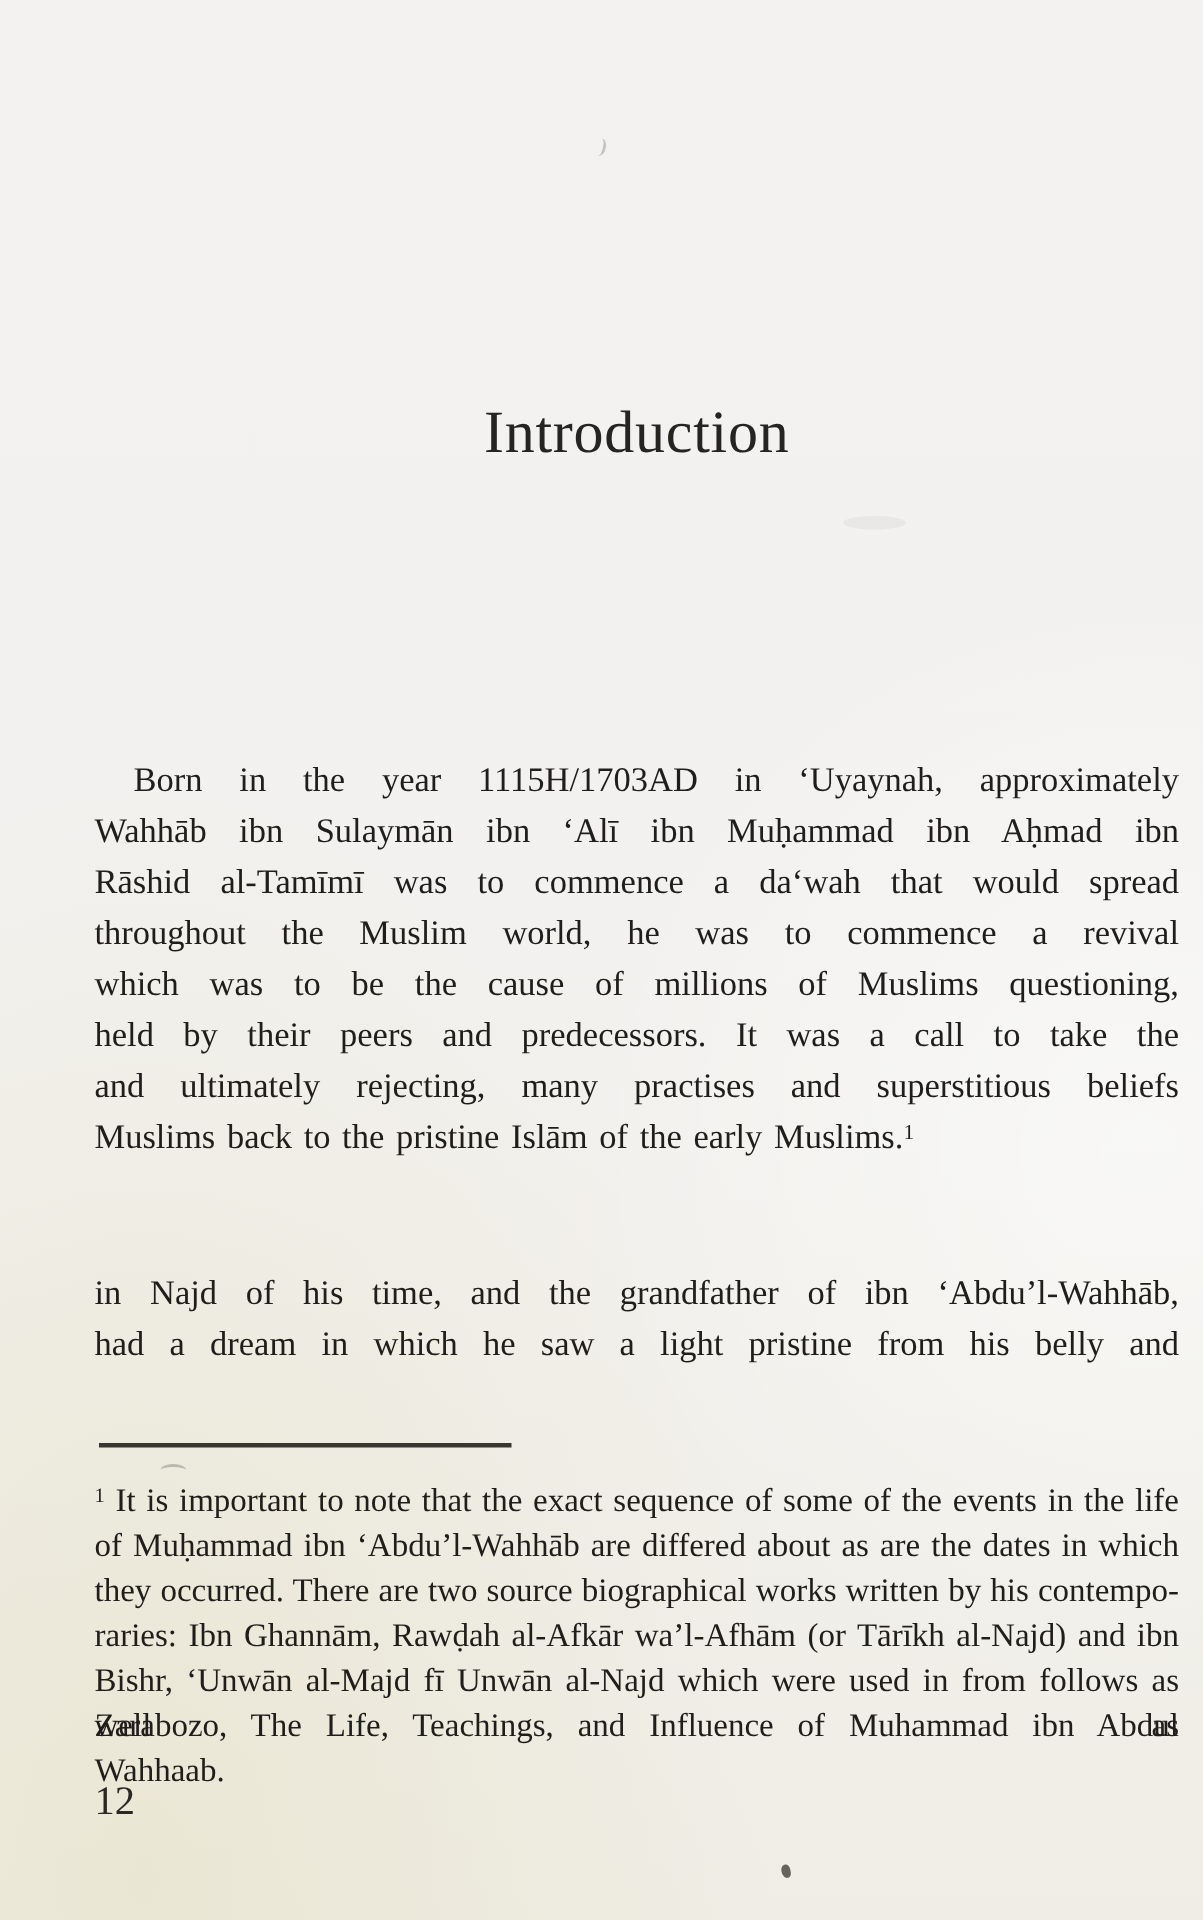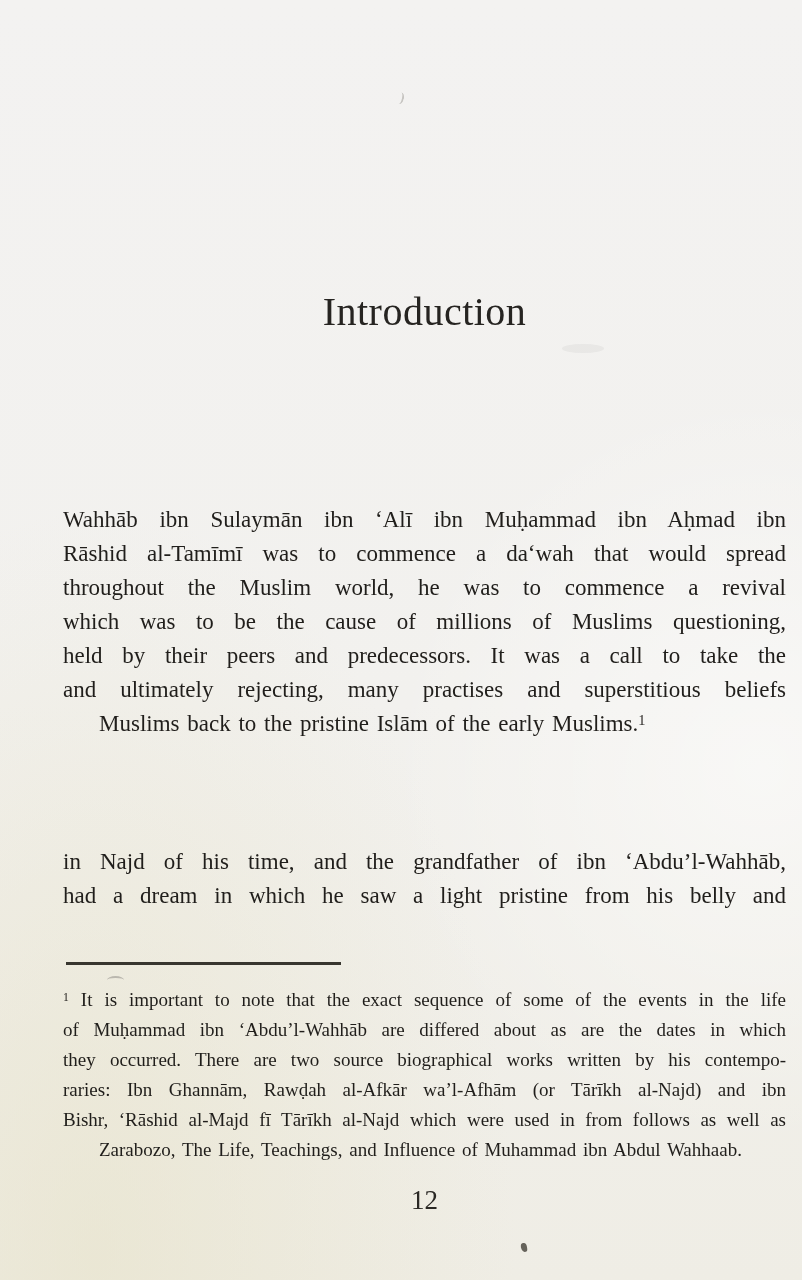--- a/index.html
+++ b/index.html
@@ -13,21 +13,21 @@
     width: 802px; height: 1280px;
     overflow: hidden;
     color: #201e1b;
     background:
       radial-gradient(ellipse at 12% 98%, rgba(230,225,198,0.55), rgba(230,225,198,0) 42%),
       radial-gradient(ellipse at 95% 60%, rgba(255,255,255,0.5), rgba(255,255,255,0) 35%),
       linear-gradient(180deg, #f3f2f1 0%, #f2f1ee 55%, #efede5 100%);
   }
   .title {
     position: absolute;
-    top: 288px; left: 63px; width: 723px;
+    top: 264px; left: 63px; width: 723px;
     margin: 0;
     font-size: 40px; font-weight: normal;
     letter-spacing: 0.5px;
     line-height: 48px;
     text-align: center;
     color: #262421;
   }
   .body-text {
     position: absolute;
     left: 63px; width: 723px;
@@ -46,33 +46,33 @@
     top: 962px; left: 66px;
     width: 275px; height: 3px;
     background: #38362f;
   }
   .footnote-text {
     position: absolute;
     top: 985px; left: 63px; width: 723px;
   }
   .footnote-text .tline {
     height: 30px; line-height: 30px;
-    font-size: 19px;
+    font-size: 22px;
     text-align: justify;
     text-align-last: justify;
   }
   .tline.indent { text-indent: 26px; }
-  .tline.lastline { text-align-last: left; word-spacing: 2px; margin-left: 36px; }
+  .tline.lastline { text-align-last: left; word-spacing: 2px; }
   .it { }
   .sup { font-size: 62%; position: relative; top: -0.45em; }
   .page-number {
     position: absolute;
     top: 1185px; left: 63px; width: 723px;
     font-size: 27px;
-    text-align: center;
+    text-align: left;
     color: #2a2824;
   }
   
   .artifact { position: absolute; pointer-events: none; }
   .artifact-speck-top {
     top: 92px; left: 396px; width: 6px; height: 12px;
     border-right: 2px solid #b3b1ad;
     border-radius: 50%;
     transform: rotate(12deg);
     opacity: 0.7;
@@ -97,20 +97,21 @@
   }
 </style>
 </head>
 <body>
 
 <div class="page">
 
   <h1 class="title">Introduction</h1>
 
   <div class="body-text para1">
+      <div class="tline indent"><span>Born in the year 1115H/1703AD in ‘Uyaynah, approximately</span></div>
       <div class="tline"><span>Wahhāb ibn Sulaymān ibn ‘Alī ibn Muḥammad ibn Aḥmad ibn</span></div>
       <div class="tline"><span>Rāshid al-Tamīmī was to commence a </span><span class="it">da‘wah</span><span> that would spread</span></div>
       <div class="tline"><span>throughout the Muslim world, he was to commence a revival</span></div>
       <div class="tline"><span>which was to be the cause of millions of Muslims questioning,</span></div>
       <div class="tline"><span>held by their peers and predecessors. It was a call to take the</span></div>
       <div class="tline"><span>and ultimately rejecting, many practises and superstitious beliefs</span></div>
       <div class="tline lastline"><span>Muslims back to the pristine Islām of the early Muslims.</span><span class="sup">1</span></div>
     </div>
 
   <div class="body-text para2">
@@ -118,21 +119,21 @@
       <div class="tline"><span>had a dream in which he saw a light pristine from his belly and</span></div>
     </div>
 
   <div class="footnote-rule"></div>
 
   <div class="footnote-text">
       <div class="tline"><span class="sup">1</span><span> It is important to note that the exact sequence of some of the events in the life</span></div>
       <div class="tline"><span>of Muḥammad ibn ‘Abdu’l-Wahhāb are differed about as are the dates in which</span></div>
       <div class="tline"><span>they occurred. There are two source biographical works written by his contempo-</span></div>
       <div class="tline"><span>raries: Ibn Ghannām, </span><span class="it">Rawḍah al-Afkār wa’l-Afhām</span><span> (or </span><span class="it">Tārīkh al-Najd</span><span>) and ibn</span></div>
-      <div class="tline"><span>Bishr, </span><span class="it">‘Rāshid al-Majd fī Tārīkh al-Najd</span><span> which were used in from follows as well as</span></div>
+      <div class="tline"><span>Bishr, </span><span class="it">‘Unwān al-Majd fī Unwān al-Najd</span><span> which were used in from follows as well as</span></div>
       <div class="tline lastline"><span>Zarabozo, </span><span class="it">The Life, Teachings, and Influence of Muhammad ibn Abdul Wahhaab.</span></div>
     </div>
 
   <div class="page-number">12</div>
 
   <div class="artifact artifact-speck-top"></div>
   <div class="artifact artifact-smudge"></div>
   <div class="artifact artifact-squiggle"></div>
   <div class="artifact artifact-speck-bottom"></div>
 

